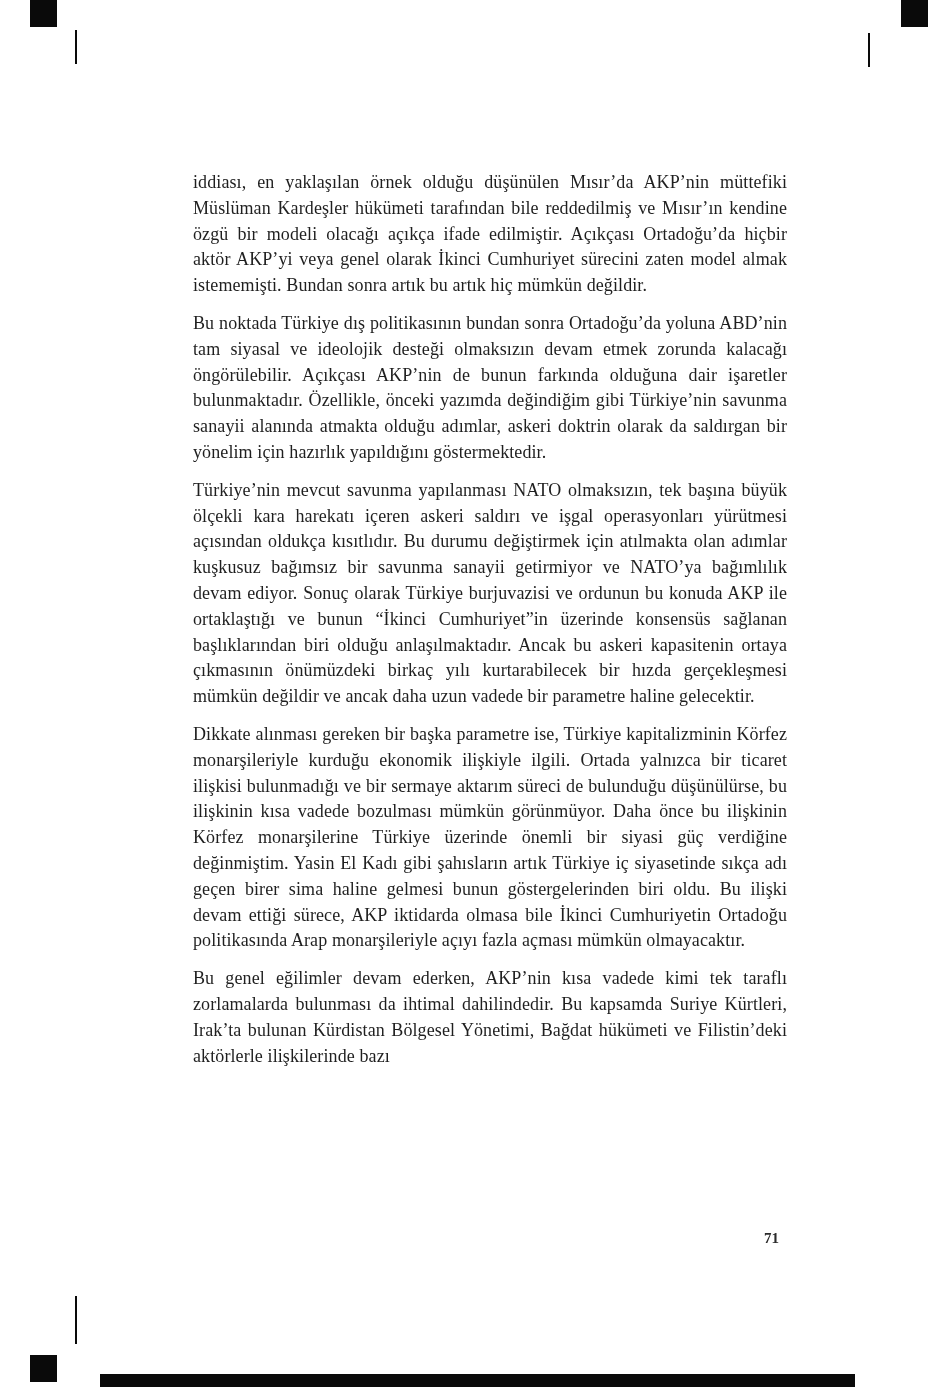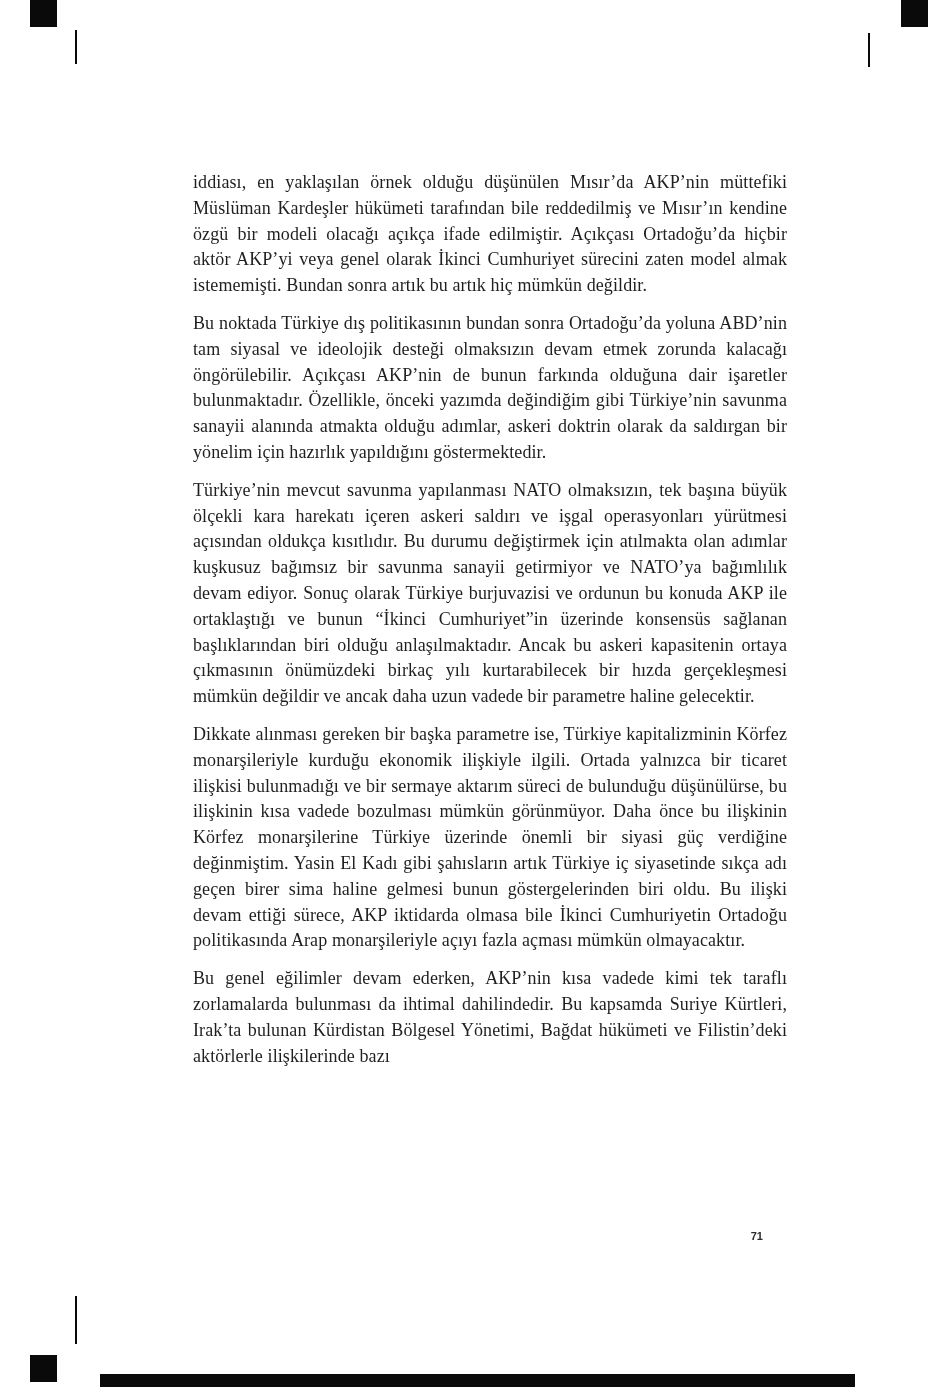--- a/index.html
+++ b/index.html
@@ -29,27 +29,27 @@
   }
   .text-block p {
     margin: 0 0 12px 0;
     padding: 0;
   }
   .text-block p:last-child {
     margin-bottom: 12px;
   }
   .page-number {
     position: absolute;
-    left: 676px;
+    left: 692px;
     top: 1230px;
     width: 87px;
     text-align: right;
-    font-family: Liberation Sans, sans-serif;
+    font-family: Liberation Serif, serif;
     font-weight: bold;
-    font-size: 11px;
+    font-size: 15px;
     color: #2b2b2b;
   }
   
   .mark {
     position: absolute;
     background: #0a0a0a;
   }
   .sq-top-left    { left: 30px;  top: 0;       width: 27px; height: 27px; }
   .line-top-left  { left: 75px;  top: 30px;    width: 2px;  height: 34px; }
   .sq-top-right   { left: 901px; top: 0;       width: 27px; height: 27px; }

